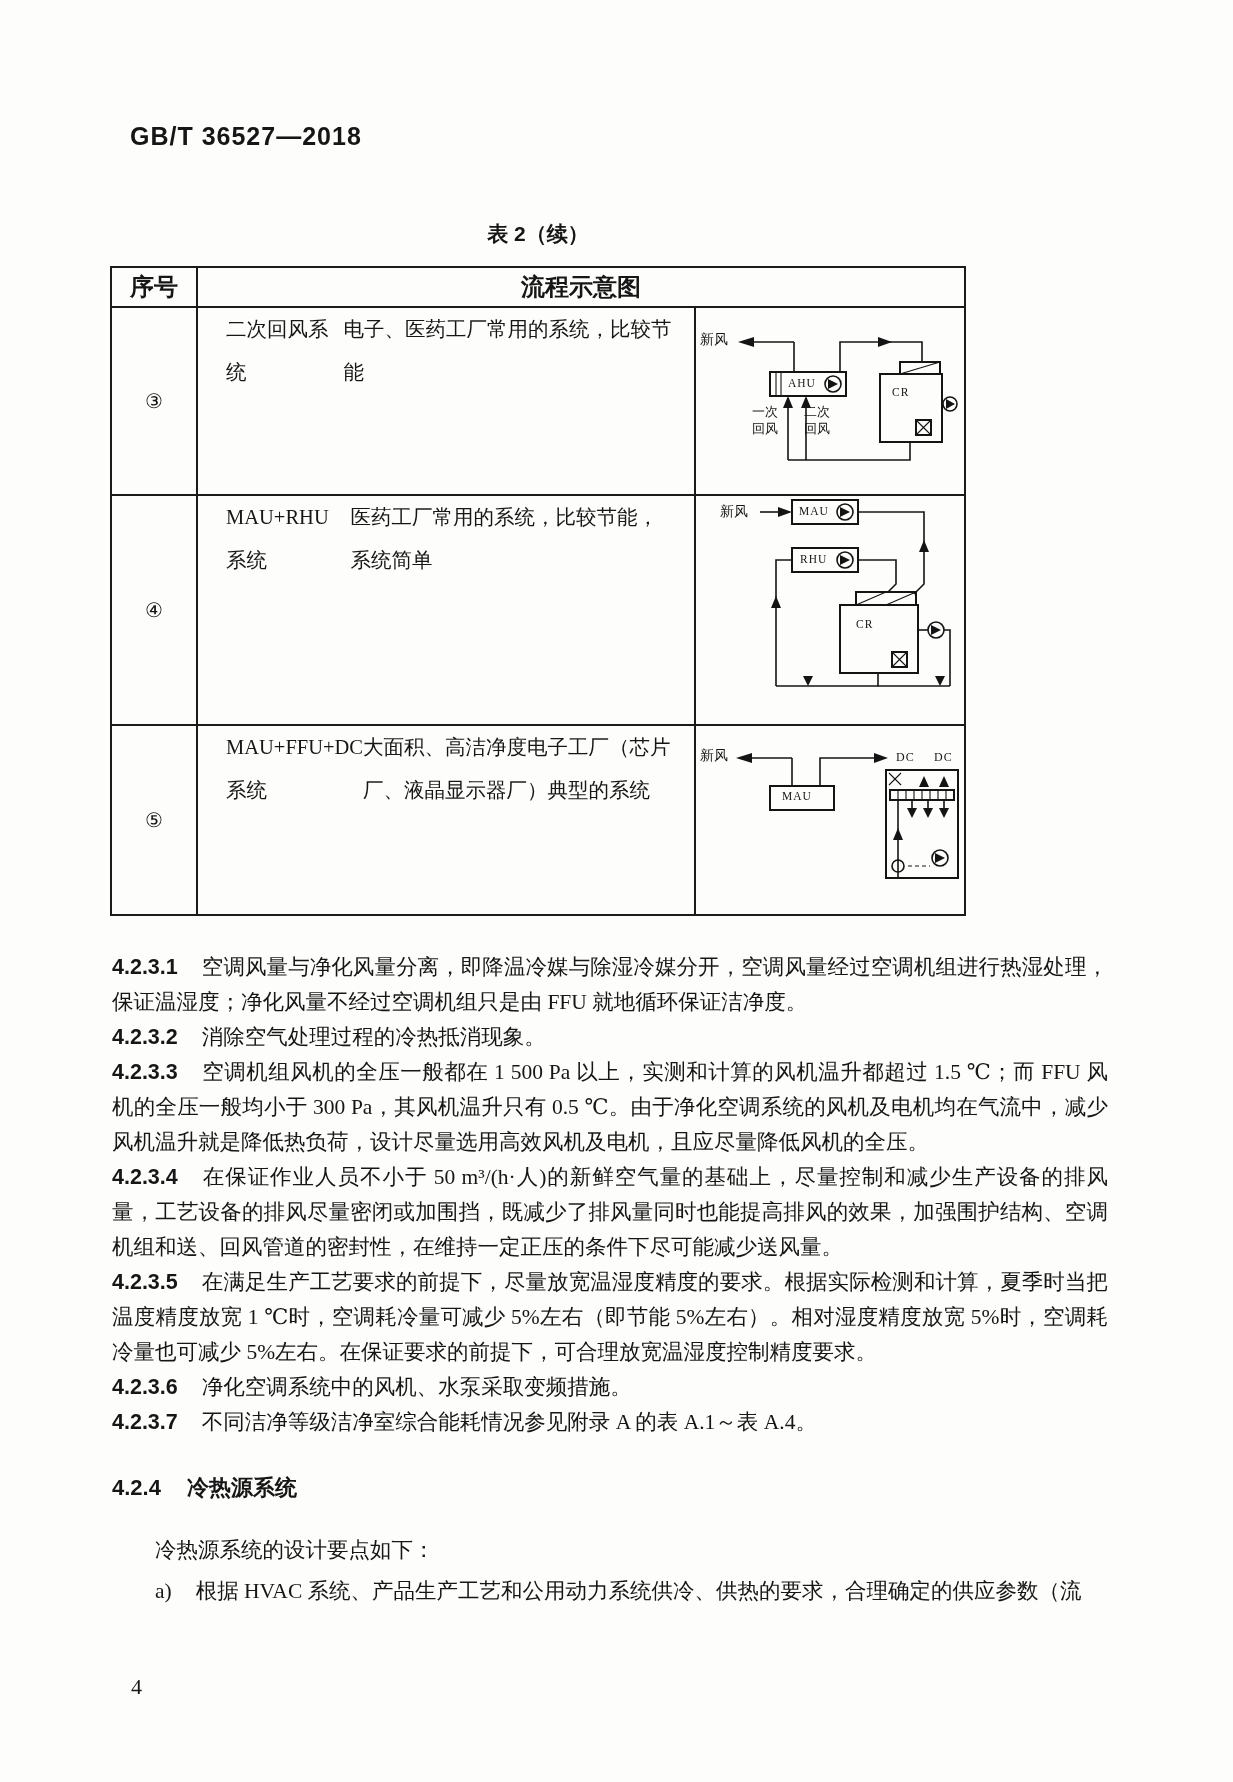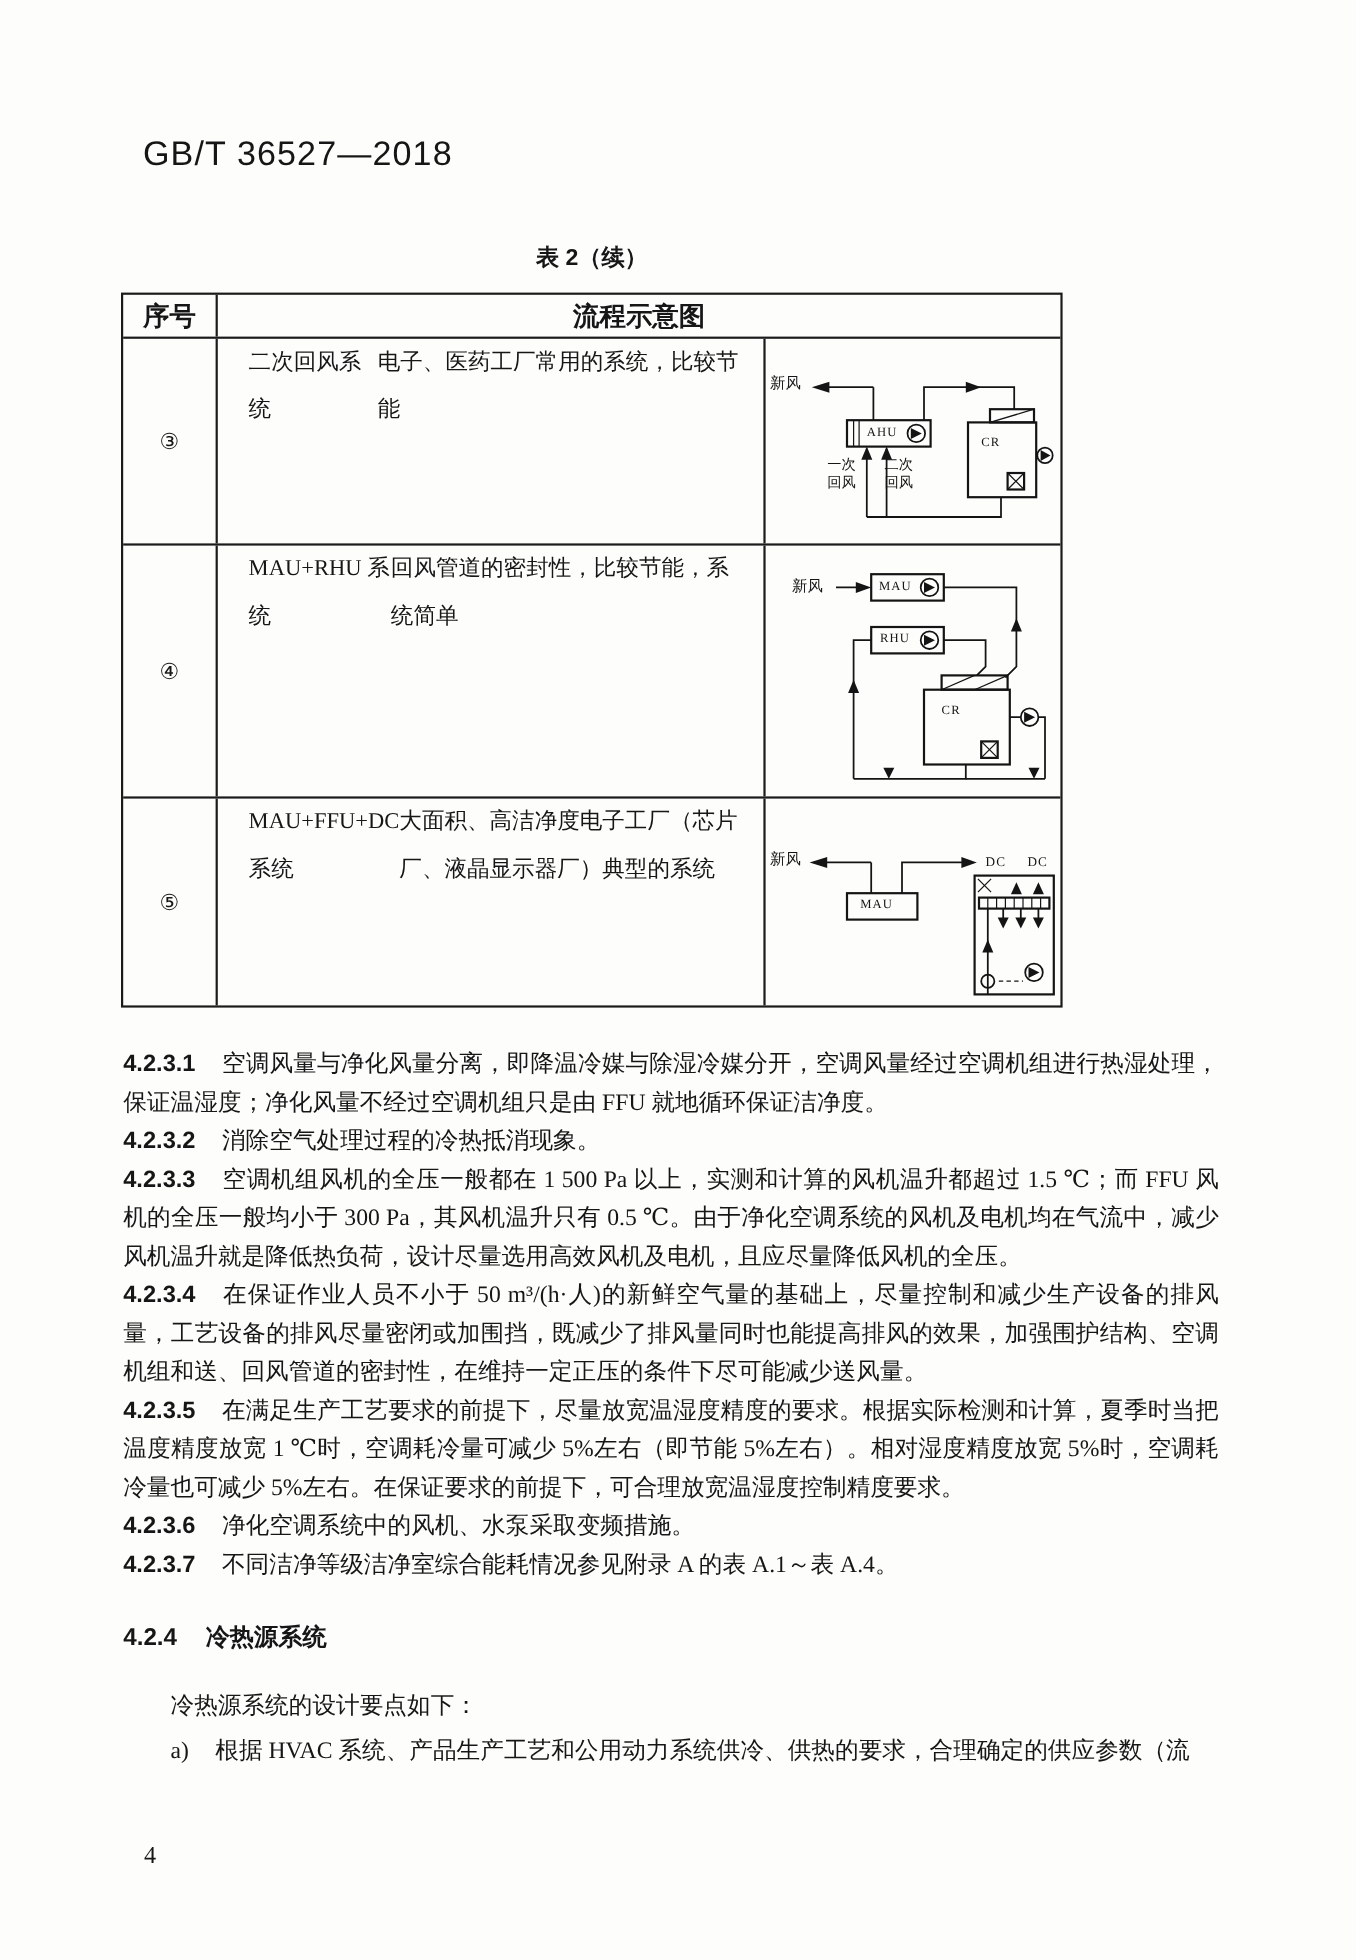--- a/index.html
+++ b/index.html
@@ -3,31 +3,31 @@
 <meta charset="utf-8">
 <style>
   html,body{margin:0;padding:0;background:#d9d9d9;}
   .page{
     position:relative;width:1233px;height:1782px;margin:0 auto;
     background:#fdfdfb;color:#161616;overflow:hidden;
     font-family:"Liberation Serif","DejaVu Serif",serif;
   }
 
   .std-num{position:absolute;left:130px;top:122px;font-family:"Liberation Sans","DejaVu Sans",sans-serif;
-    font-weight:400;font-size:31px;letter-spacing:1px;}
+    font-weight:700;font-size:25px;letter-spacing:1px;}
 
   .tbl-title{position:absolute;left:110px;top:220px;width:856px;text-align:center;
     font-weight:700;font-size:21px;font-family:"Liberation Sans","DejaVu Sans",sans-serif;}
 
   .gbtable{position:absolute;left:110px;top:266px;width:856px;border:2px solid #1b1b1b;box-sizing:border-box;background:#fdfdfb;}
   .trow{display:flex;}
   .c1{width:84px;flex:none;display:flex;align-items:center;justify-content:center;box-sizing:border-box;}
   .c2{width:498px;flex:none;border-left:2px solid #1b1b1b;box-sizing:border-box;}
   .c3{flex:1;border-left:2px solid #1b1b1b;box-sizing:border-box;position:relative;
-      display:flex;align-items:flex-end;justify-content:center;}
+      display:flex;align-items:flex-start;justify-content:center;}
   .thead{height:38px;border-bottom:2px solid #1b1b1b;font-size:24px;font-weight:700;}
   .thead .c2,.thead .c3{display:flex;align-items:center;justify-content:center;}
   .brow{border-bottom:2px solid #1b1b1b;}
   .brow.last{border-bottom:none;}
   .r3{height:186px;} .r4{height:228px;} .r5{height:188px;}
   .brow .c2{display:flex;flex-direction:row;justify-content:center;padding:0 18px 0 28px;
     font-size:20.5px;line-height:43px;}
   .circled{font-size:20px;}
 
   .diagram{position:relative;}
@@ -118,21 +118,21 @@
           <div class="dlabel wrap2" style="left:104px;top:96px;">二次回风</div>
           <div class="blabel" style="left:192px;top:78px;">CR</div>
         </div>
       </div>
     </div>
 
     <div class="trow brow r4">
       <div class="c1 circled">④</div>
       <div class="c2">
         <div>MAU+RHU 系统</div>
-        <div>回风管道的密封性，比较节能，系统简单</div>
+        <div>医药工厂常用的系统，比较节能，系统简单</div>
       </div>
       <div class="c3">
         <div class="diagram" style="width:260px;height:206px;">
           <svg width="260" height="206" viewBox="0 0 260 206">
 
             <line class="ln" x1="60" y1="16" x2="86" y2="16"></line>
               <polygon class="arw" points="92,16 78,11 78,21"></polygon>
 
             <rect class="bx" x="92" y="4" width="66" height="24"></rect>
             <circle class="ln" cx="145" cy="16" r="8"></circle>

